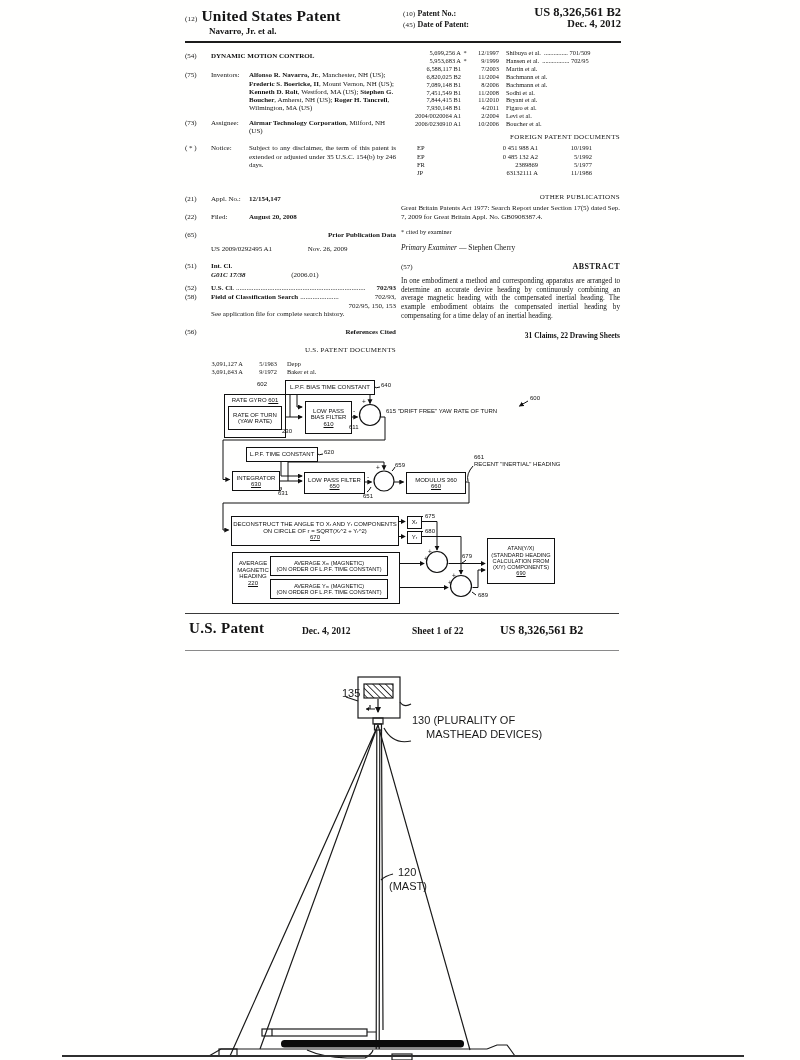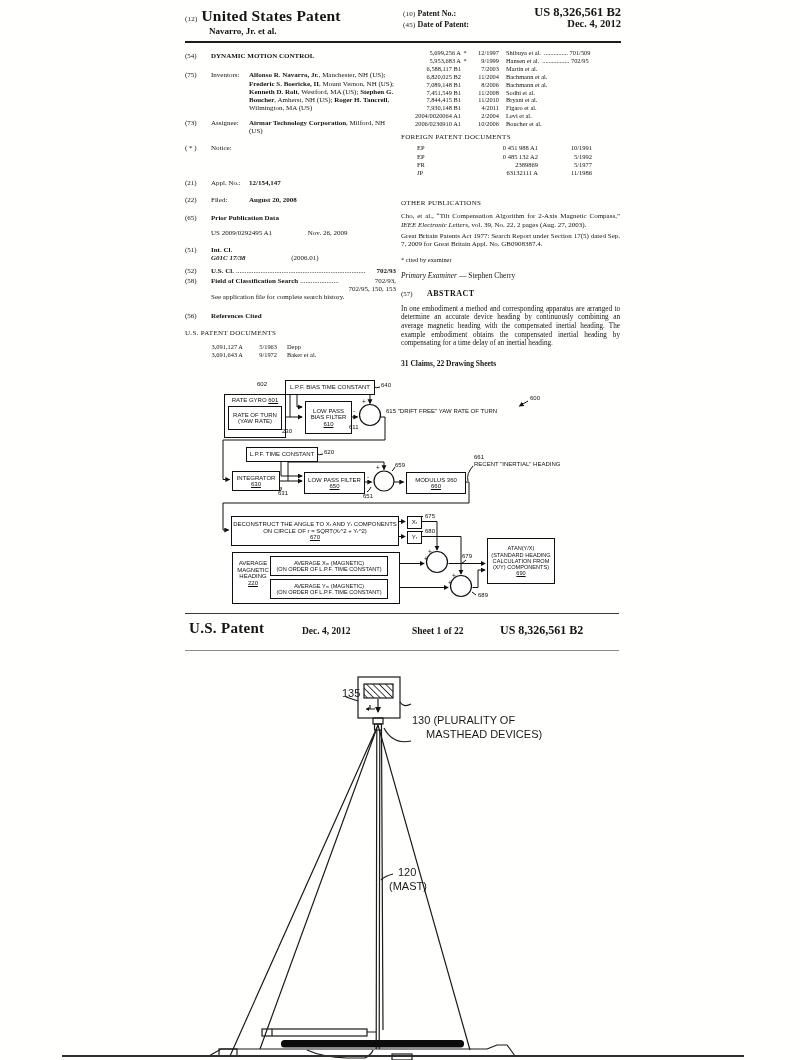--- a/index.html
+++ b/index.html
@@ -17,21 +17,21 @@
   .v-date{font-weight:bold;font-size:10.5px;}
   .rule1{position:absolute;left:185px;top:41px;width:436px;height:2px;background:#1c1c1c;}
   
   .colL{position:absolute;left:185px;top:49px;width:211px;font-size:7px;line-height:8.3px;}
   .colR{position:absolute;left:401px;top:49px;width:219px;font-size:7px;line-height:8.3px;}
   .fld{display:grid;grid-template-columns:26px 38px 1fr;}
   .fld2{display:grid;grid-template-columns:26px 1fr;}
   .b{font-weight:bold;}
   .i{font-style:italic;}
   .just{text-align:justify;}
-  .ctr{text-align:left;}
+  .ctr{text-align:right;}
   .dots{flex:1;overflow:hidden;white-space:nowrap;color:#222;margin:0 2px;}
   .flexrow{display:flex;justify-content:space-between;}
   .usrefL{display:grid;grid-template-columns:58px 34px 1fr;}
   .usrefL .c1{text-align:right;}
   .usrefL .c2{text-align:right;}
   .usrefL .c3{padding-left:10px;}
   .r2row{display:flex;font-size:6.4px;line-height:7.9px;}
   .r2row .num{width:60px;text-align:right;}
   .r2row .star{width:8px;text-align:center;}
   .r2row .dt{width:30px;text-align:right;}
@@ -99,20 +99,21 @@
       <span><span><span class="b">Alfonso R. Navarro, Jr.</span><span>, Manchester, NH (US); </span></span><span><span class="b">Frederic S. Boericke, II</span><span>, Mount Vernon, NH (US); </span></span><span><span class="b">Kenneth D. Rolt</span><span>, Westford, MA (US); </span></span><span><span class="b">Stephen G. Boucher</span><span>, Amherst, NH (US); </span></span><span><span class="b">Roger H. Tancrell</span><span>, Wilmington, MA (US)</span></span></span>
     </div>
     <div class="fld" style="margin-top:6px">
       <span>(73)</span>
       <span>Assignee:</span>
       <span><span class="b">Airmar Technology Corporation</span><span>, Milford, NH (US)</span></span>
     </div>
     <div class="fld" style="margin-top:9px">
       <span>( * )</span>
       <span>Notice:</span>
+      <span class="just">Subject to any disclaimer, the term of this patent is extended or adjusted under 35 U.S.C. 154(b) by 246 days.</span>
     </div>
     <div class="fld" style="margin-top:26px">
       <span>(21)</span>
       <span>Appl. No.:</span>
       <span class="b">12/154,147</span>
     </div>
     <div class="fld" style="margin-top:9px">
       <span>(22)</span>
       <span>Filed:</span>
       <span class="b">August 20, 2008</span>
@@ -258,22 +259,21 @@
           <span class="cc">FR</span>
           <span class="fn">2389869</span>
           <span class="fd">5/1977</span>
         </div>
         <div class="frow">
           <span class="cc">JP</span>
           <span class="fn">63132111  A</span>
           <span class="fd">11/1986</span>
         </div>
       </div>
-    <div class="ctr smallcap" style="margin-top:22px">OTHER PUBLICATIONS</div>
-    <div class="just" style="margin-top:5px"><span>Cho, et al., “Tilt Compensation Algorithm for 2-Axis Magnetic Compass,” </span><span class="i">IEEE Electronic Letters</span><span>, vol. 39, No. 22, 2 pages (Aug. 27, 2003).</span></div>
+    <div class="ctr smallcap" style="margin-top:16px">OTHER PUBLICATIONS</div>
     <div class="just" style="margin-top:3px">Great Britain Patents Act 1977: Search Report under Section 17(5) dated Sep. 7, 2009 for Great Britain Appl. No. GB0908387.4.</div>
     <div style="margin-top:7px;font-size:6.4px">* cited by examiner</div>
     <div style="margin-top:8px;font-size:7.5px"><span class="i">Primary Examiner</span><span> — Stephen Cherry</span></div>
     <div class="fld2" style="margin-top:10px">
       <span>(57)</span>
       <span class="b ctr" style="font-size:8px;letter-spacing:.5px">ABSTRACT</span>
     </div>
     <div class="just" style="margin-top:6px;font-size:7.2px;line-height:8.7px">In one embodiment a method and corresponding apparatus are arranged to determine an accurate device heading by continuously combining an average magnetic heading with the compensated inertial heading. The example embodiment obtains the compensated inertial heading by compensating for a time delay of an inertial heading.</div>
     <div class="ctr b" style="margin-top:12px;font-size:7.5px">31 Claims, 22 Drawing Sheets</div>
   </div>

